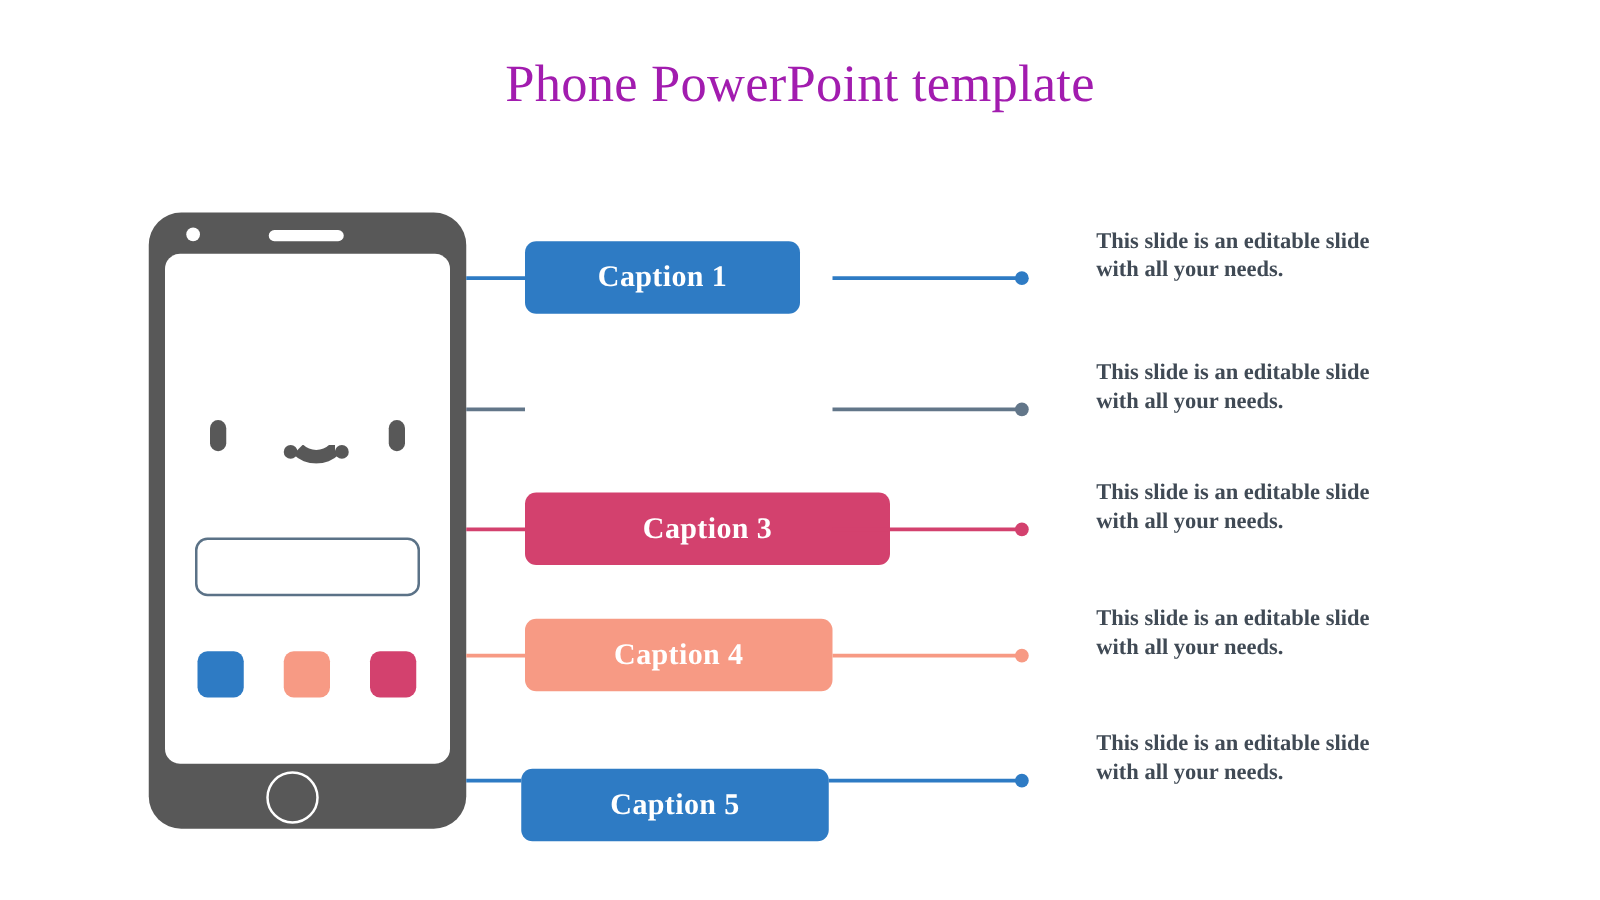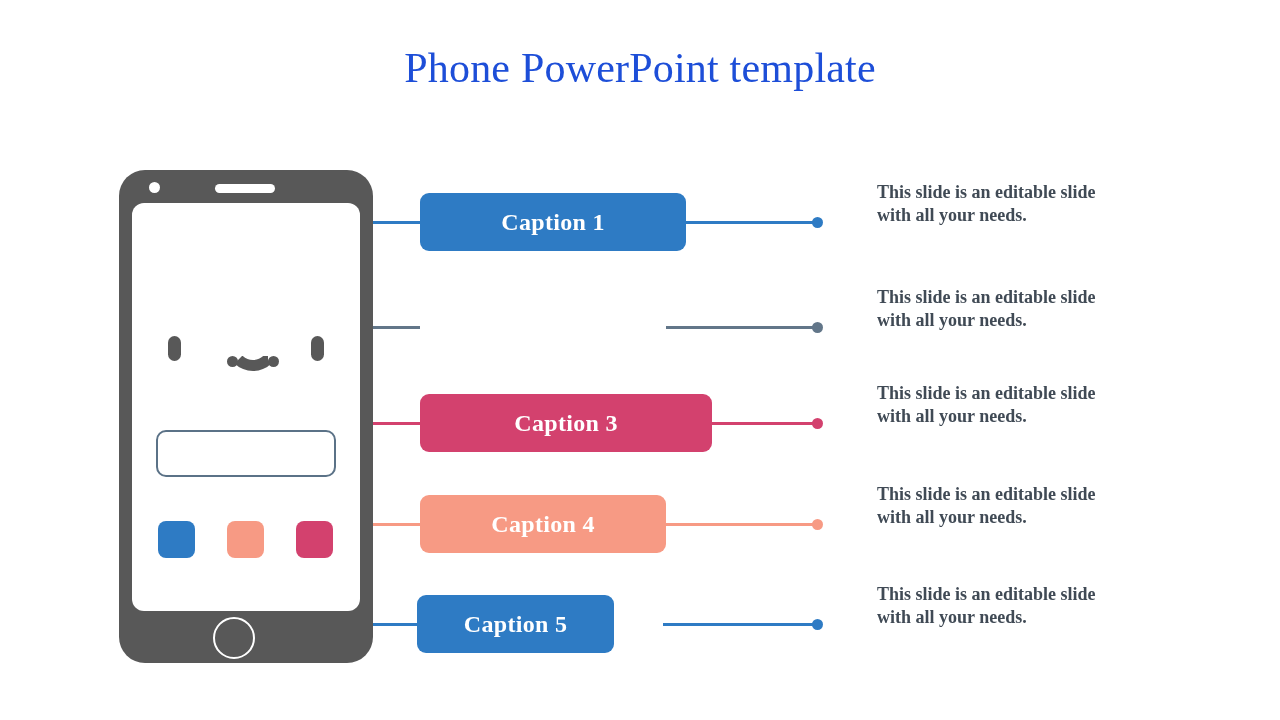--- a/index.html
+++ b/index.html
@@ -22,21 +22,21 @@
   
   #slide-title {
     position: absolute;
     top: 44px;
     left: 0;
     width: 1280px;
     text-align: center;
     font-family: "Liberation Serif", "DejaVu Serif", serif;
     font-size: 42px;
     font-weight: 400;
-    color: #1d4ed8;
+    color: #a21caf;
     letter-spacing: 0.2px;
   }
 
   
   #phone {
     position: absolute;
     left: 119px;
     top: 170px;
     width: 254px;
     height: 493px;
@@ -211,21 +211,21 @@
       <div class="app-icon" id="app-icon-2" style="background: rgb(247, 154, 132);"></div>
       <div class="app-icon" id="app-icon-3" style="background: rgb(211, 65, 110);"></div>
     </div>
 
     <div id="phone-home"></div>
   </div>
 
   <div id="rows-container">
       <div class="row" style="top: 193px;">
         <div class="connector connector-left" style="width: 47px; background: rgb(46, 123, 196);"></div>
-        <div class="caption-box" style="left: 420px; width: 266px; background: rgb(46, 123, 196);">Caption 1</div>
+        <div class="caption-box" style="left: 420px; width: 220px; background: rgb(46, 123, 196);">Caption 1</div>
         <div class="connector connector-right" style="left: 666px; width: 152px; background: rgb(46, 123, 196);"></div>
         <div class="dot" style="left: 812px; background: rgb(46, 123, 196);"></div>
         <div class="desc">This slide is an editable slide with all your needs.</div>
       </div>
       <div class="row" style="top: 298px;">
         <div class="connector connector-left" style="width: 47px; background: rgb(98, 118, 137);"></div>
         <div class="connector connector-right" style="left: 666px; width: 152px; background: rgb(98, 118, 137);"></div>
         <div class="dot" style="left: 812px; background: rgb(98, 118, 137);"></div>
         <div class="desc">This slide is an editable slide with all your needs.</div>
       </div>
@@ -238,20 +238,20 @@
       </div>
       <div class="row" style="top: 495px;">
         <div class="connector connector-left" style="width: 47px; background: rgb(247, 154, 132);"></div>
         <div class="caption-box" style="left: 420px; width: 246px; background: rgb(247, 154, 132);">Caption 4</div>
         <div class="connector connector-right" style="left: 666px; width: 152px; background: rgb(247, 154, 132);"></div>
         <div class="dot" style="left: 812px; background: rgb(247, 154, 132);"></div>
         <div class="desc">This slide is an editable slide with all your needs.</div>
       </div>
       <div class="row" style="top: 595px;">
         <div class="connector connector-left" style="width: 44px; background: rgb(46, 123, 196);"></div>
-        <div class="caption-box" style="left: 417px; width: 197px; background: rgb(46, 123, 196);">Caption 5</div>
+        <div class="caption-box" style="left: 417px; width: 246px; background: rgb(46, 123, 196); margin-top: 20px;">Caption 5</div>
         <div class="connector connector-right" style="left: 663px; width: 155px; background: rgb(46, 123, 196);"></div>
         <div class="dot" style="left: 812px; background: rgb(46, 123, 196);"></div>
         <div class="desc">This slide is an editable slide with all your needs.</div>
       </div>
     </div>
 
 </div>
 
 </body></html>

